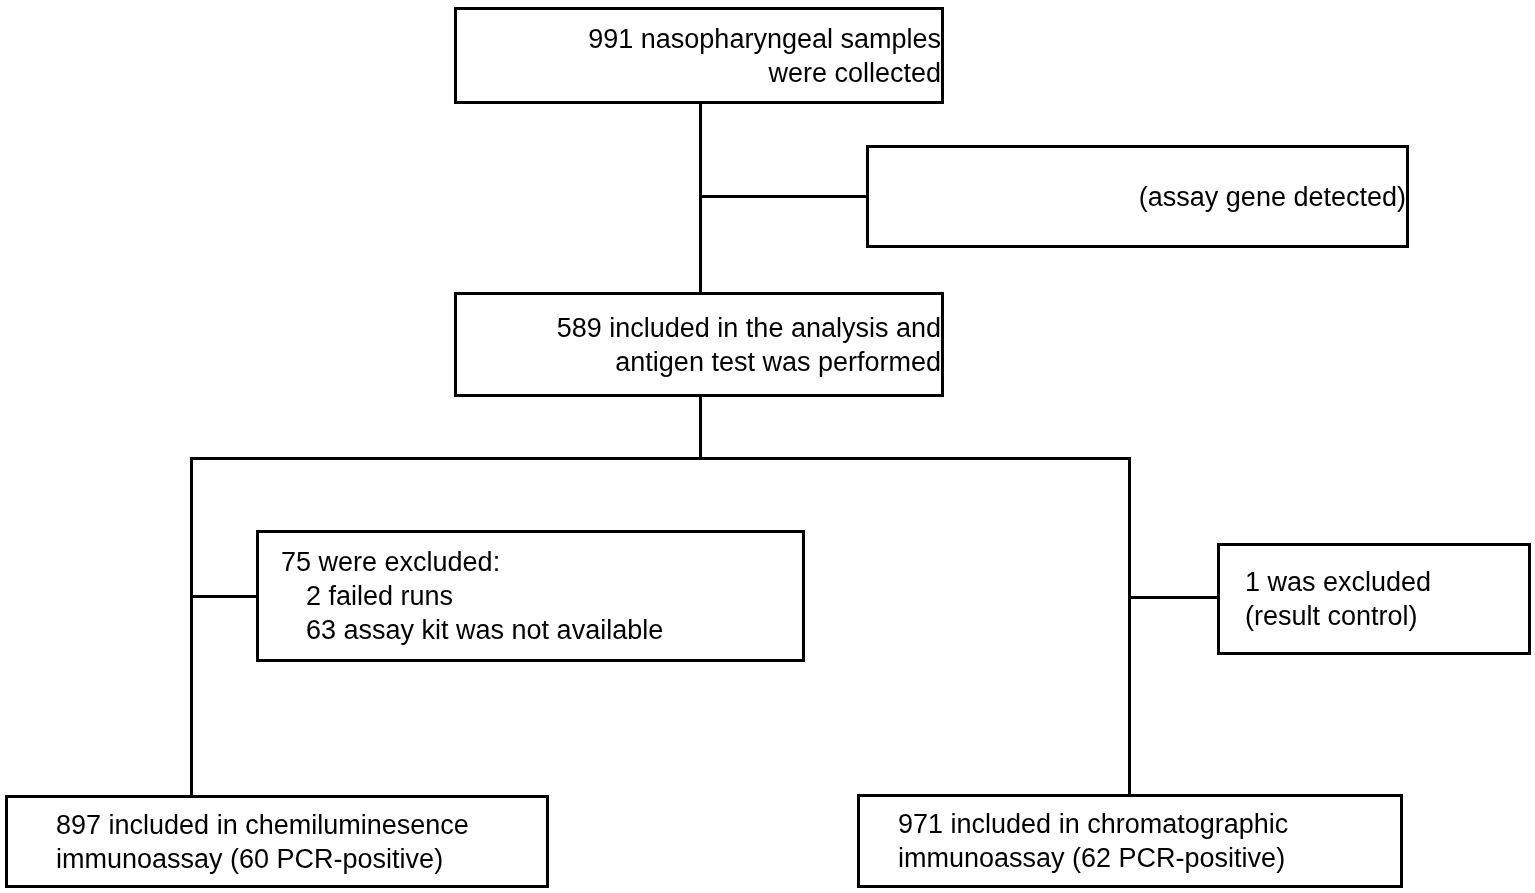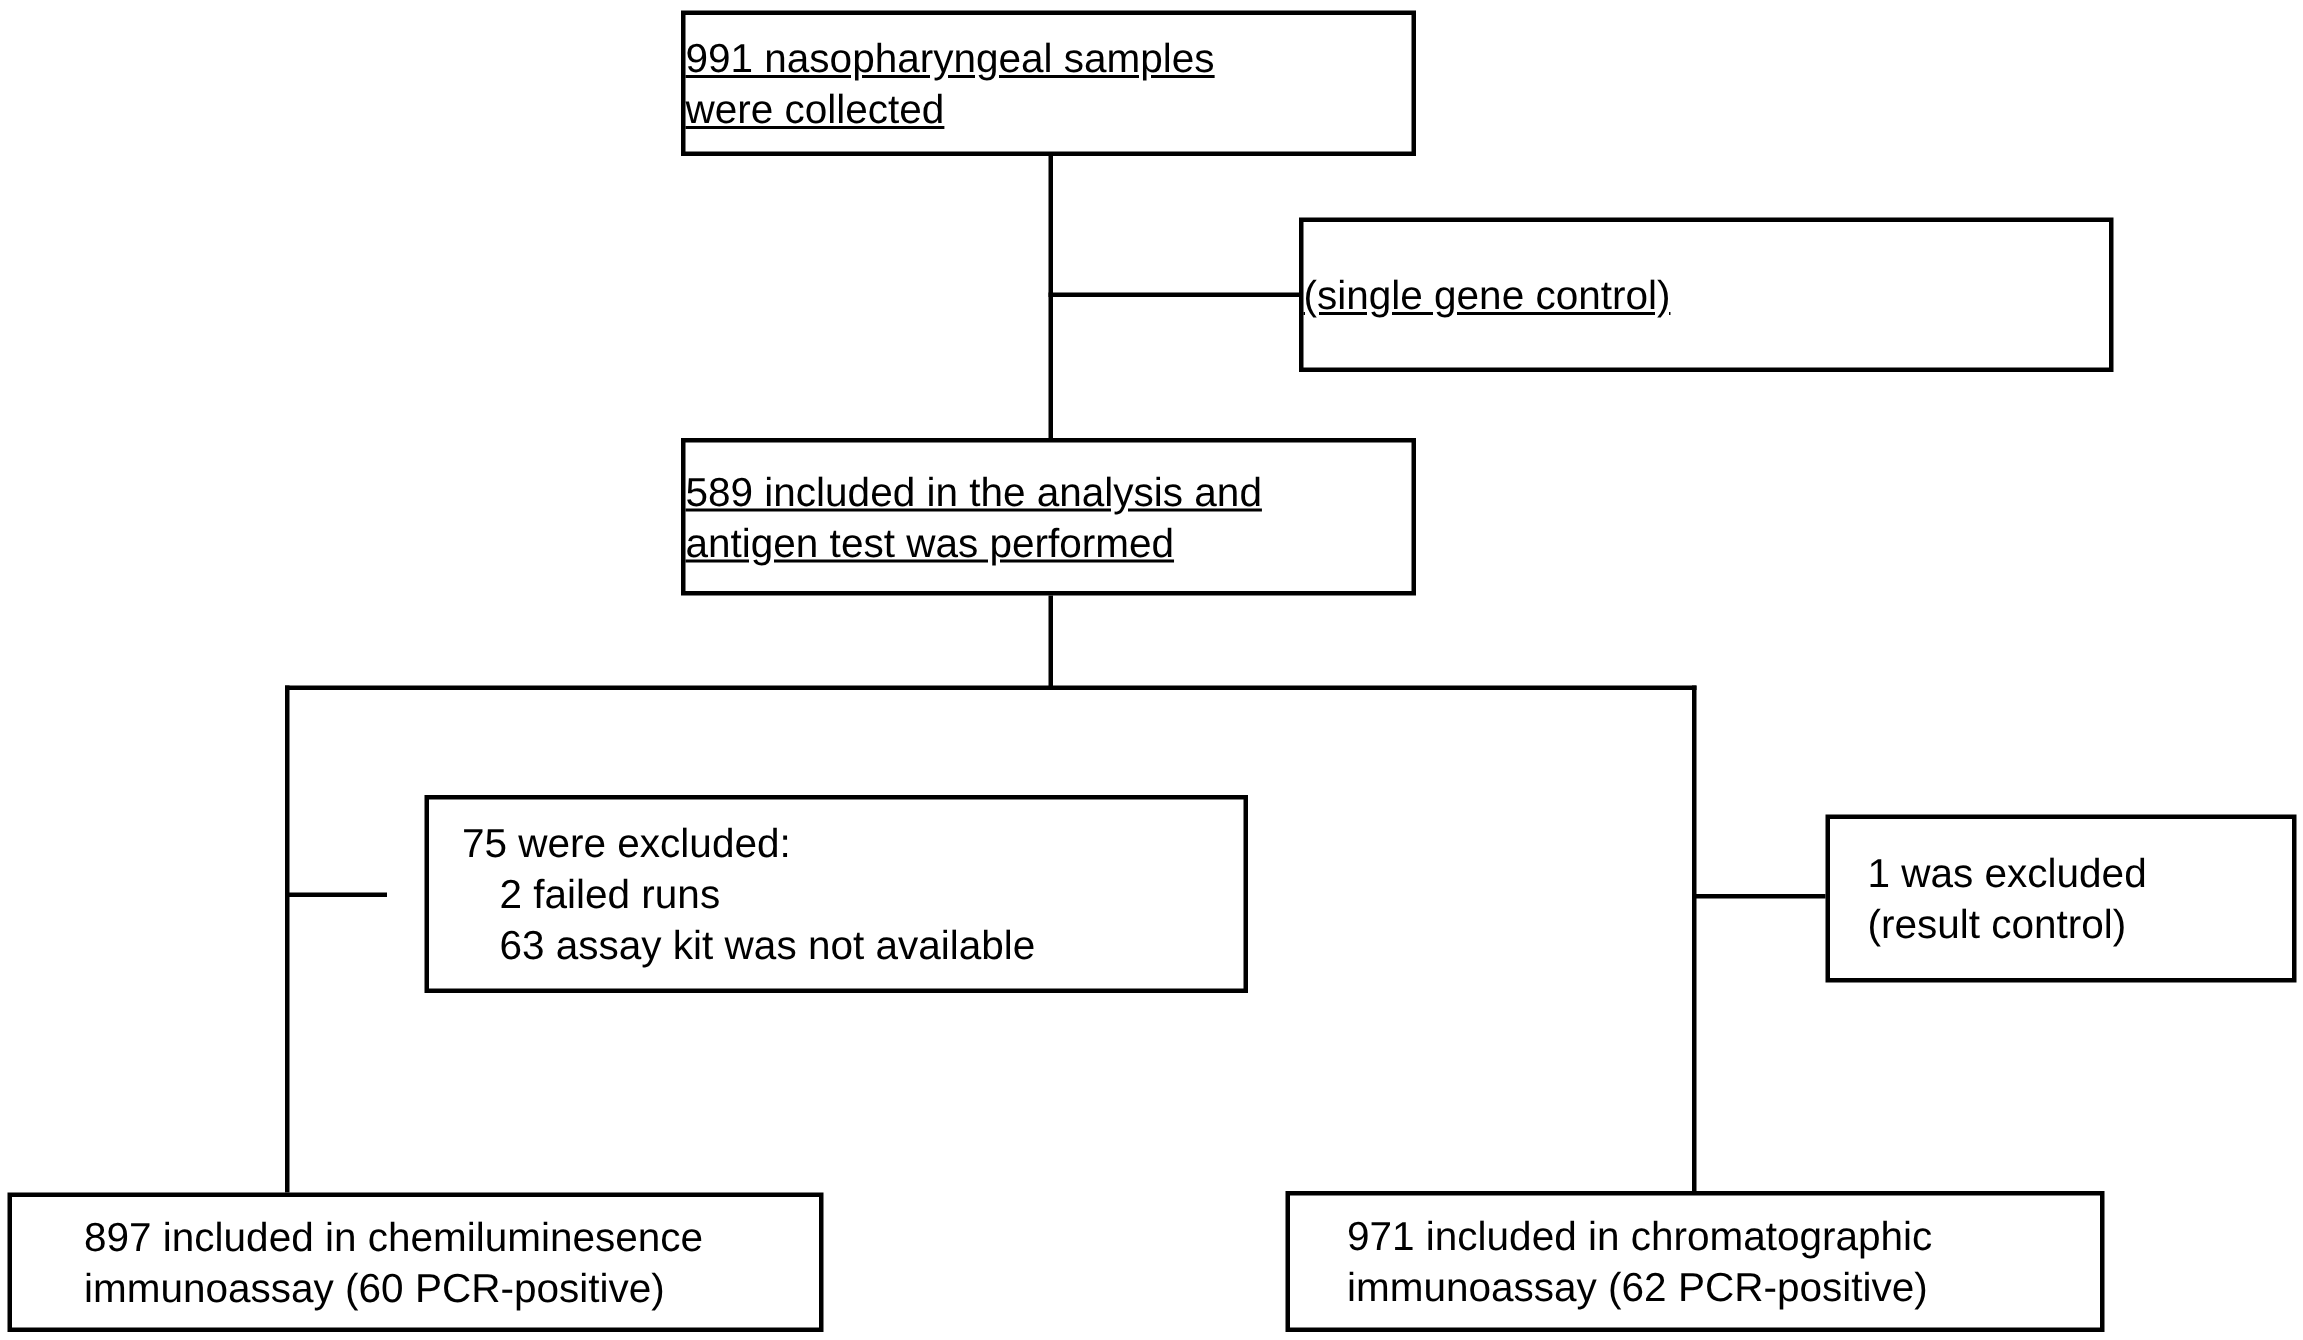--- a/index.html
+++ b/index.html
@@ -20,35 +20,35 @@
     background: #ffffff;
     border: 3px solid #000000;
     display: flex;
     flex-direction: column;
     justify-content: center;
     font-size: 27px;
     line-height: 34px;
     z-index: 2;
     color: #000000;
   }
-  .node.center { align-items: flex-start; text-align: center; text-decoration: underline; }
+  .node.center { align-items: flex-end; text-align: center; }
   .node.left   { align-items: flex-start; text-align: left; padding-left: 22px; padding-right: 10px; }
   .node .txt-line { white-space: nowrap; }
   .node .indent { margin-left: 25px; }
   .conn {
     position: absolute;
     background: #000000;
     z-index: 1;
   }
 
   
   #node-collected        { left: 454px; top: 7px;   width: 490px; height: 97px;  }
   #node-inconclusive     { left: 866px; top: 145px; width: 543px; height: 103px; }
   #node-analysis         { left: 454px; top: 292px; width: 490px; height: 105px; }
-  #node-excluded-75      { left: 256px; top: 530px; width: 549px; height: 132px; margin-left: 27px; }
+  #node-excluded-75      { left: 256px; top: 530px; width: 549px; height: 132px; }
   #node-excluded-1       { left: 1217px;top: 543px; width: 314px; height: 112px; padding-left: 25px; }
   #node-chemiluminescence{ left: 5px;   top: 795px; width: 544px; height: 93px; padding-left: 48px;  }
   #node-chromatographic  { left: 857px; top: 794px; width: 546px; height: 94px; padding-left: 38px;  }
 
   
   #conn-collected-down   { left: 699px;  top: 104px; width: 3px;   height: 190px; }
   #conn-inconclusive-h   { left: 699px;  top: 195px; width: 168px; height: 3px;   }
   #conn-analysis-down    { left: 699px;  top: 395px; width: 3px;   height: 65px;  }
   #conn-branch-h         { left: 190px;  top: 457px; width: 941px; height: 3px;   }
   #conn-left-down        { left: 190px;  top: 457px; width: 3px;   height: 340px; }
@@ -69,21 +69,21 @@
   <div class="conn" id="conn-excluded-75-h"></div>
   <div class="conn" id="conn-right-down"></div>
   <div class="conn" id="conn-excluded-1-h"></div>
 
   <div class="node center" id="node-collected">
     <div class="txt-line">991 nasopharyngeal samples</div>
     <div class="txt-line">were collected</div>
   </div>
 
   <div class="node center" id="node-inconclusive">
-    <div class="txt-line">(single gene control)</div>
+    <div class="txt-line">(assay gene detected)</div>
   </div>
 
   <div class="node center" id="node-analysis">
     <div class="txt-line">589 included in the analysis and</div>
     <div class="txt-line">antigen test was performed</div>
   </div>
 
   <div class="node left" id="node-excluded-75">
     <div class="txt-line">75 were excluded:</div>
     <div class="txt-line indent">2 failed runs</div>

